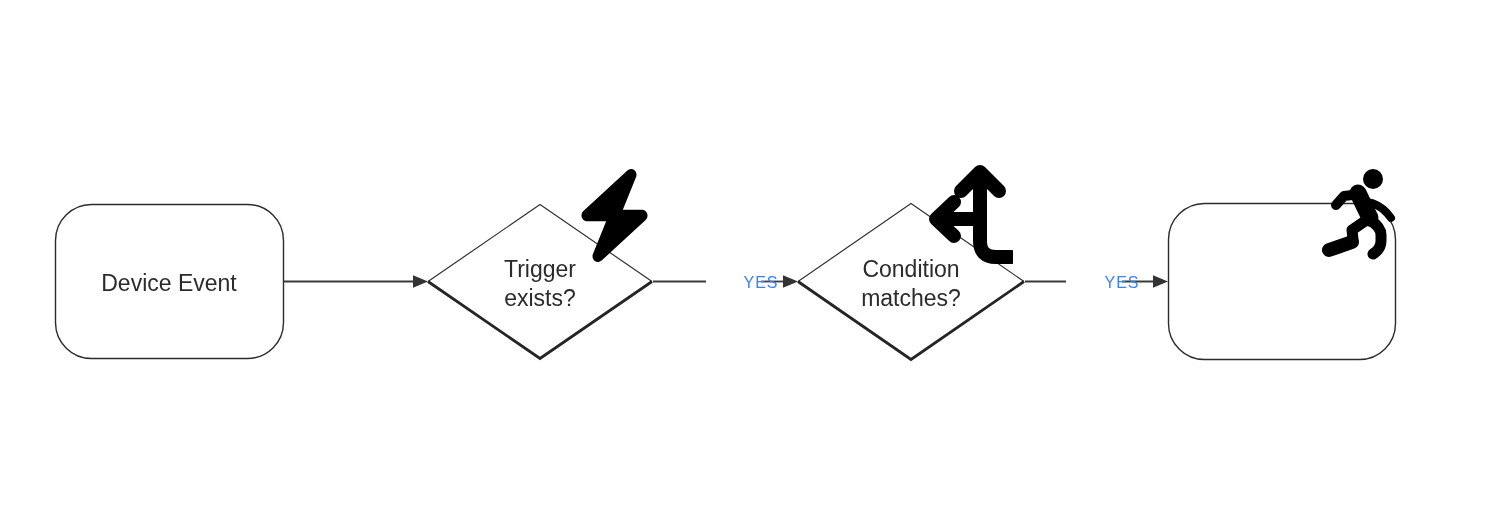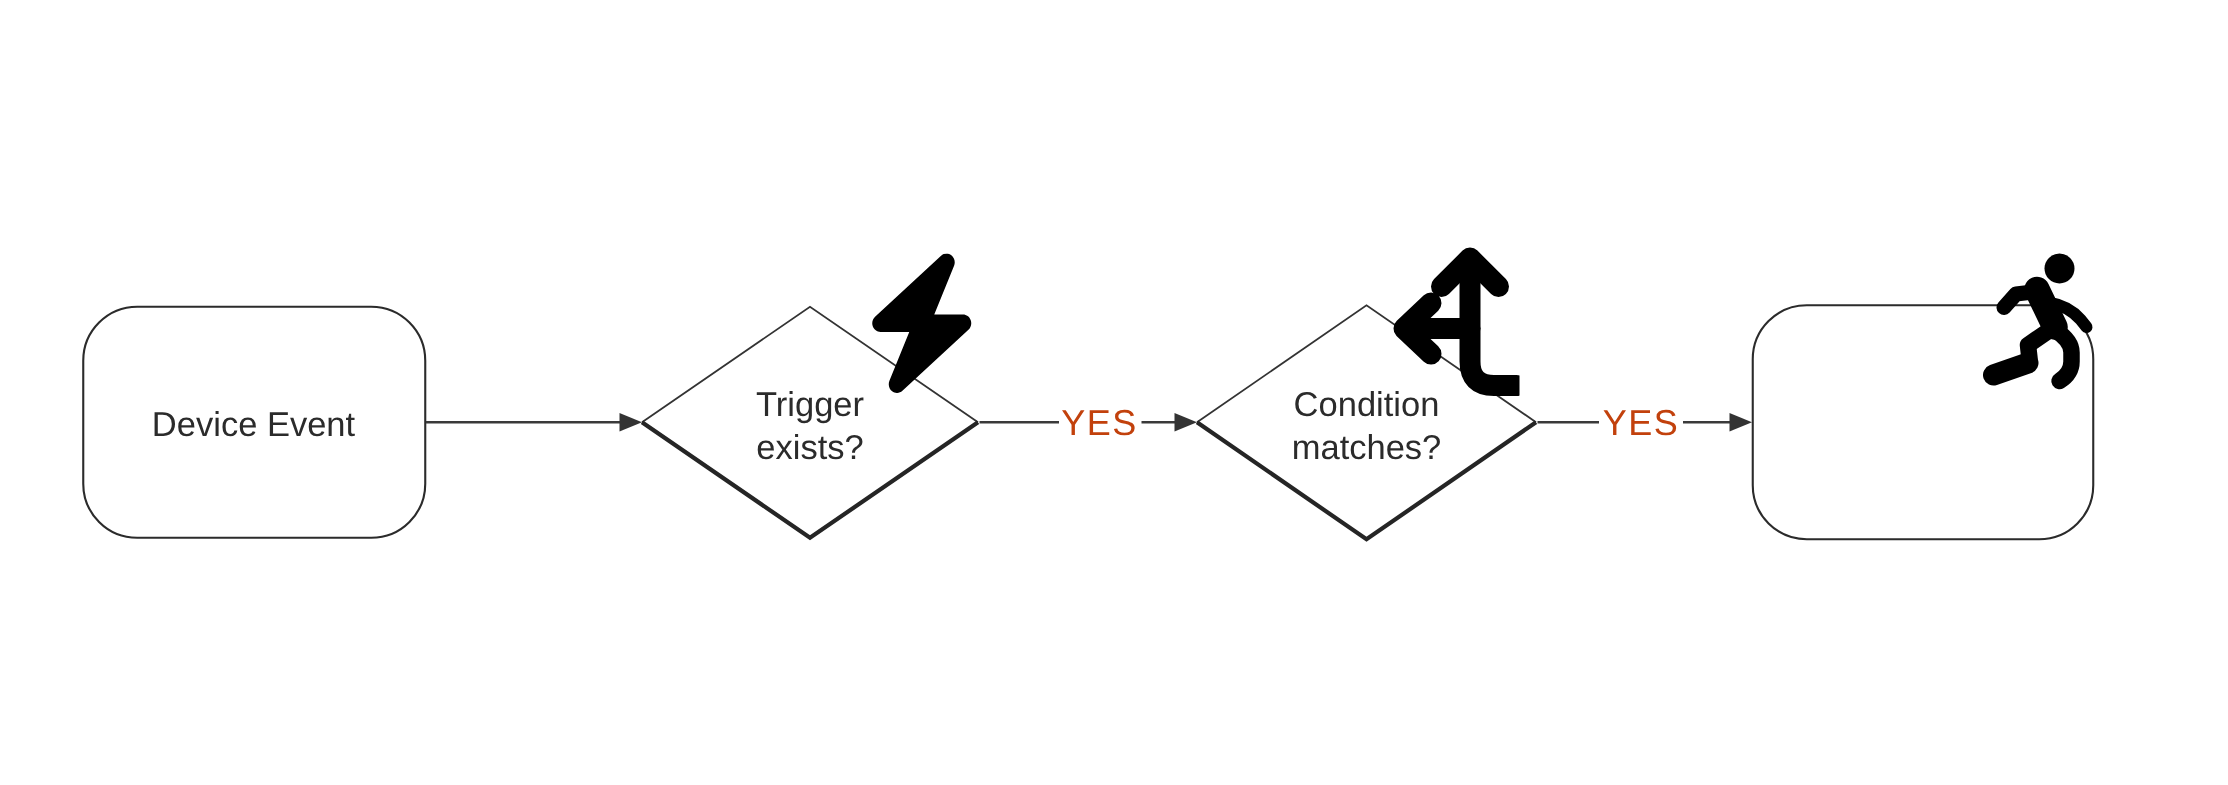--- a/index.html
+++ b/index.html
@@ -28,23 +28,24 @@
     transform: translate(-50%, -50%);
     text-align: center;
     color: #2b2b2b;
     white-space: pre-line;
   }
   .node-label {
     font-size: 23px;
     line-height: 29px;
   }
   .edge-label {
-    font-size: 24px;
+    font-size: 16px;
     letter-spacing: 1px;
-    color: #c2410c;
+    color: #3b82f6;
+    margin-left: 28px;
   }
 </style>
 </head>
 <body>
 
 <div class="canvas">
 
   <svg class="shapes-layer" width="1485" height="523" viewBox="0 0 1485 523">
 
     <rect x="55.5" y="204.5" width="228" height="154" rx="36" fill="#ffffff" stroke="#2b2b2b" stroke-width="1.4"></rect>

